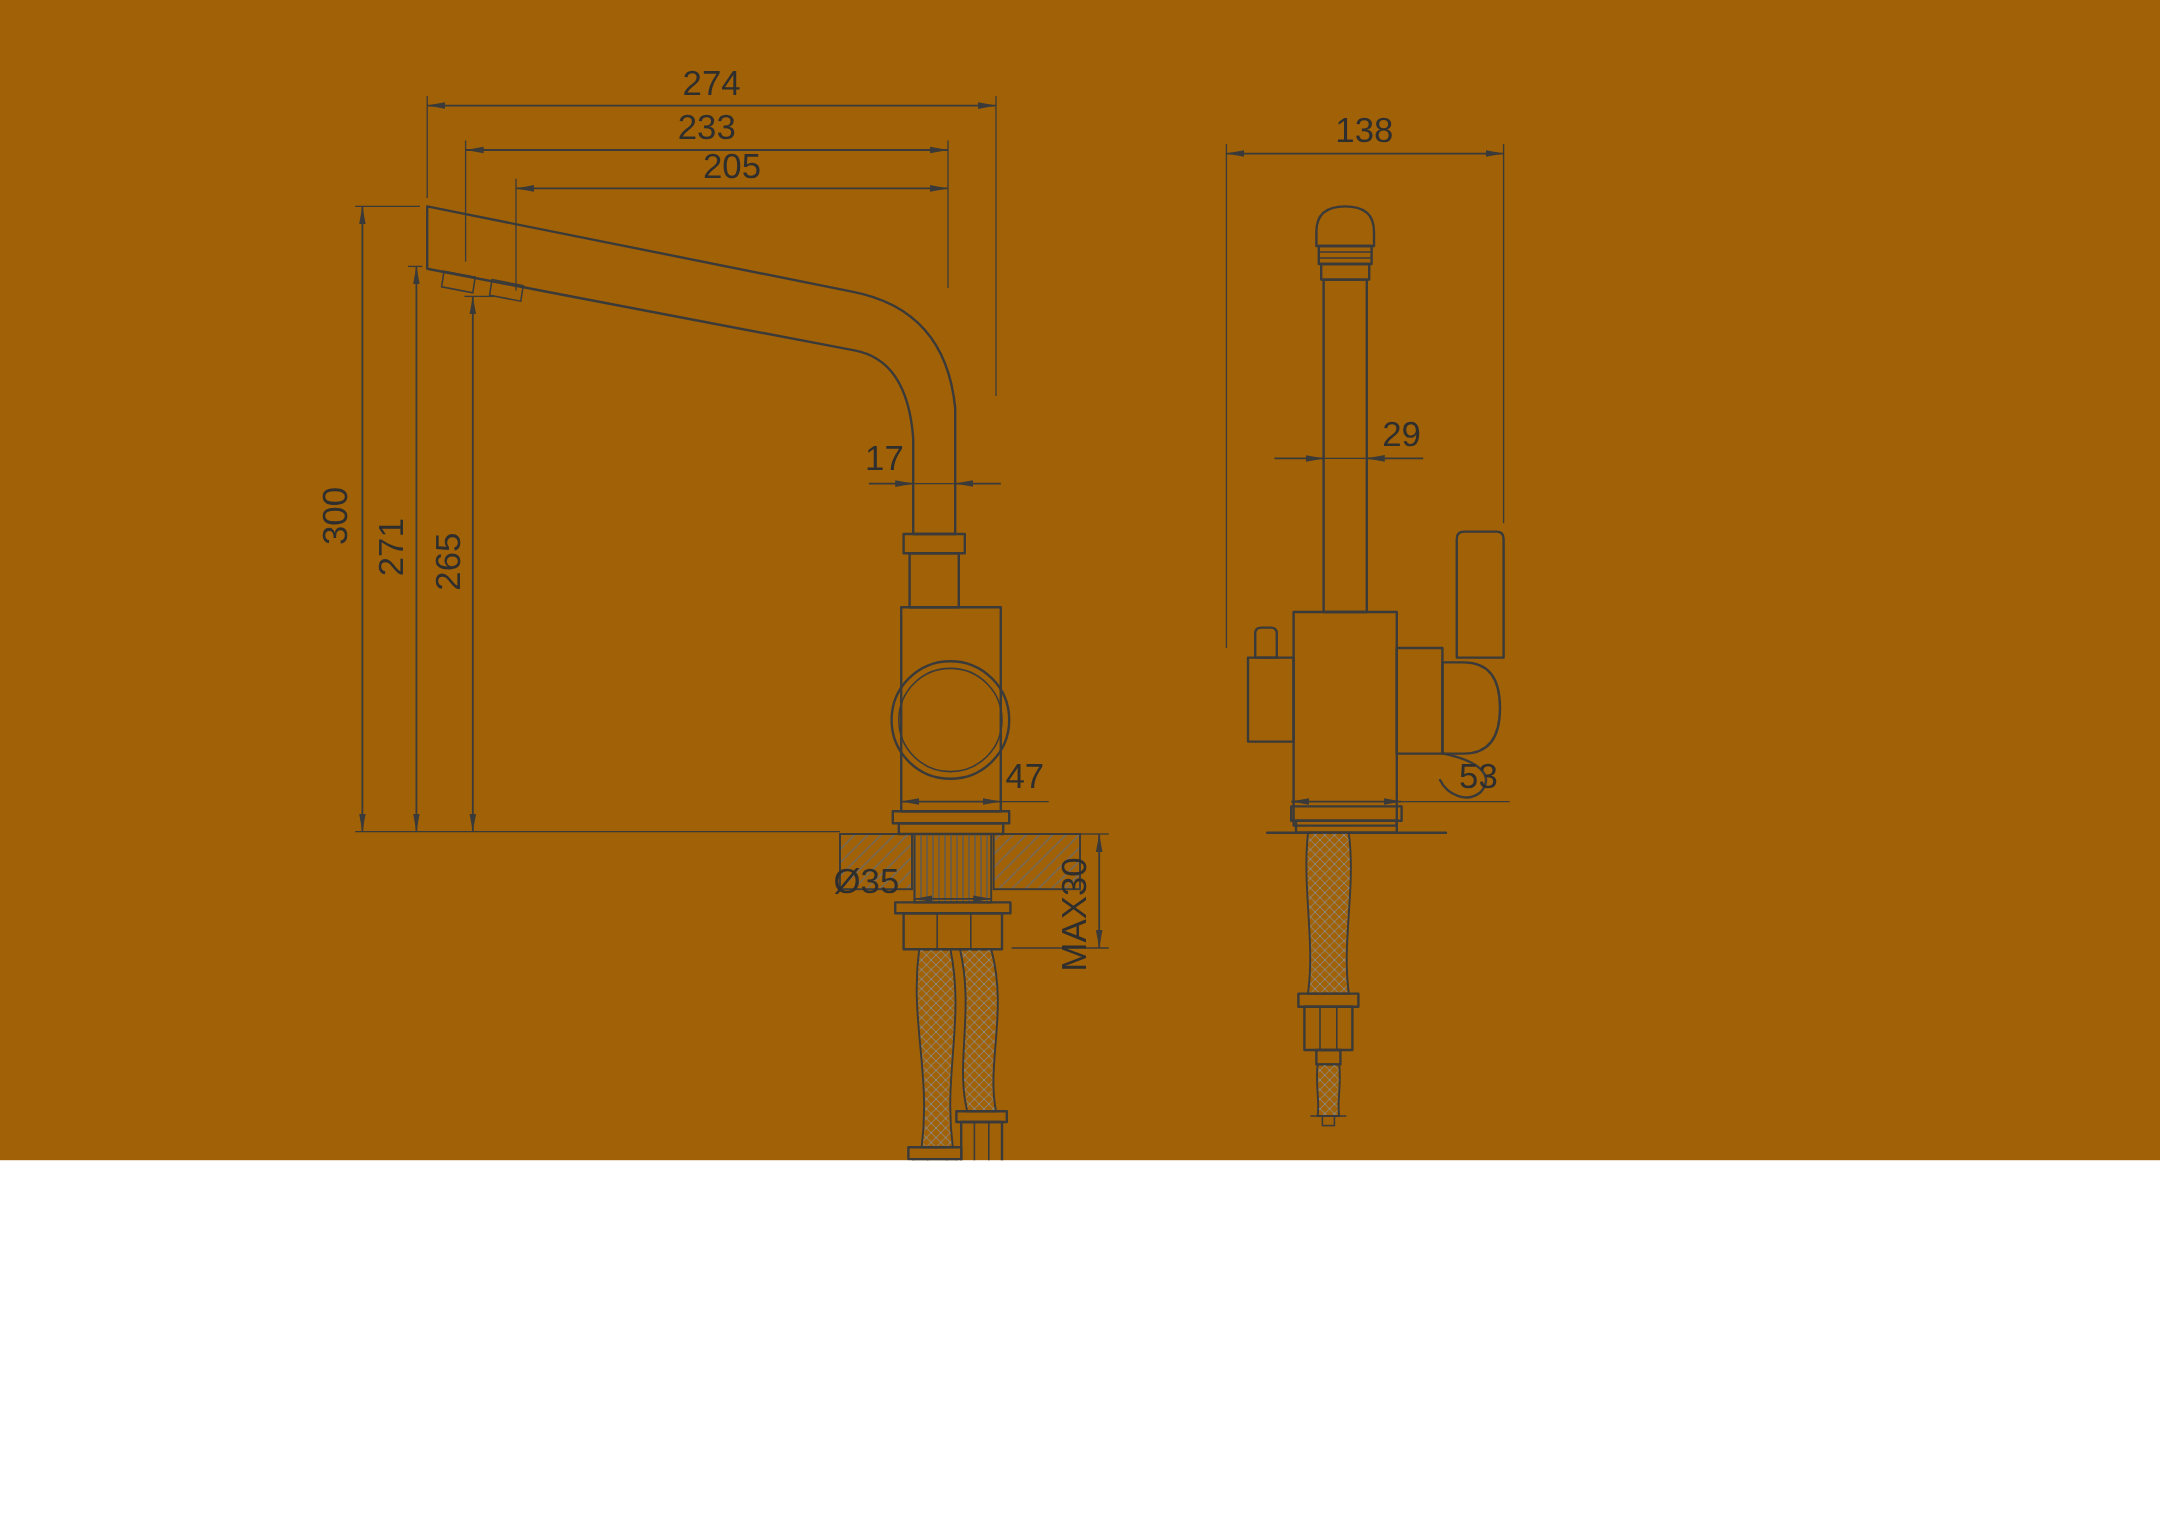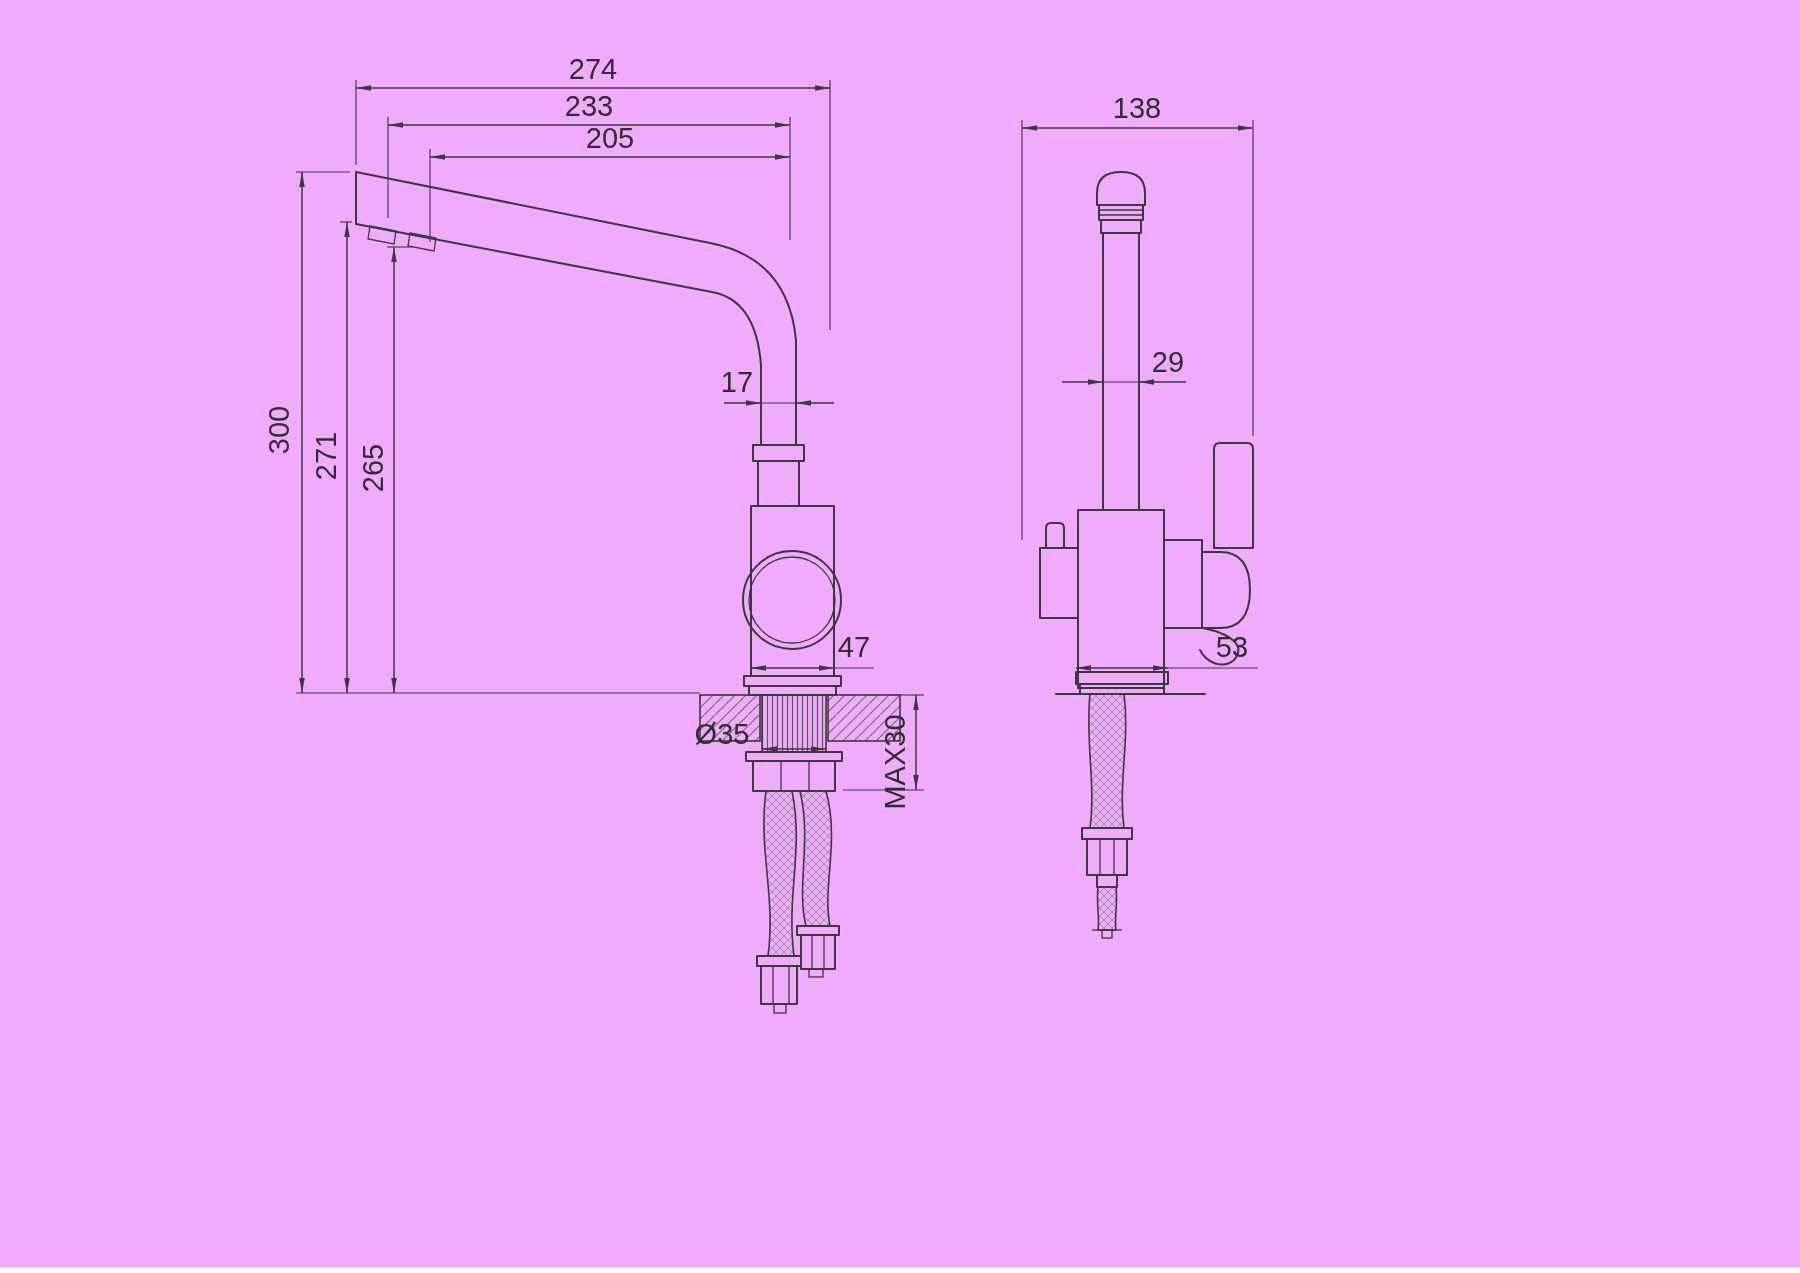--- a/index.html
+++ b/index.html
@@ -1,19 +1,19 @@
 <!DOCTYPE html>
 <html><head>
 <meta charset="utf-8">
 <style>
   html,body{margin:0;padding:0;background:#ffffff;}
   .canvas{
     position:relative;
-    width:1800px;height:1267px;
-    background:#f0abfc;
+    width:1800px;height:967px;
+    background:#a16207;
     font-family:"Liberation Sans", sans-serif;
     overflow:hidden;
     text-decoration:underline;
   }
   svg text{
     font-family:"Liberation Sans", sans-serif;
     font-size:29px;
     fill:#2e2e2e;
     text-anchor:middle;
   }

